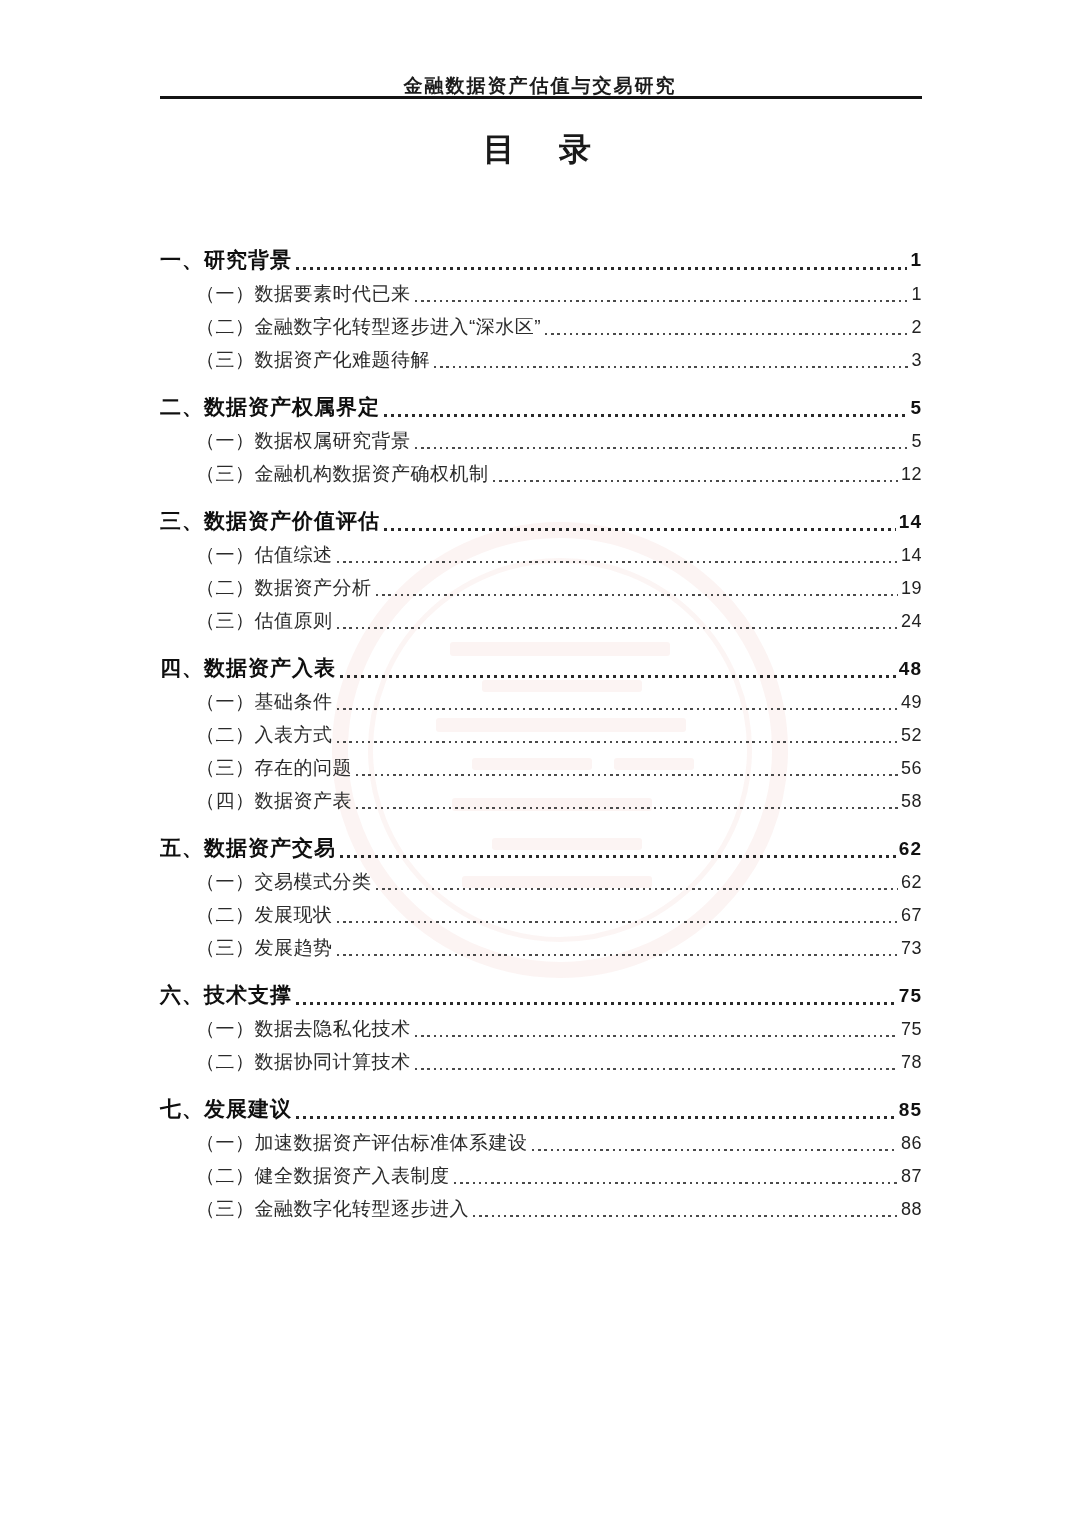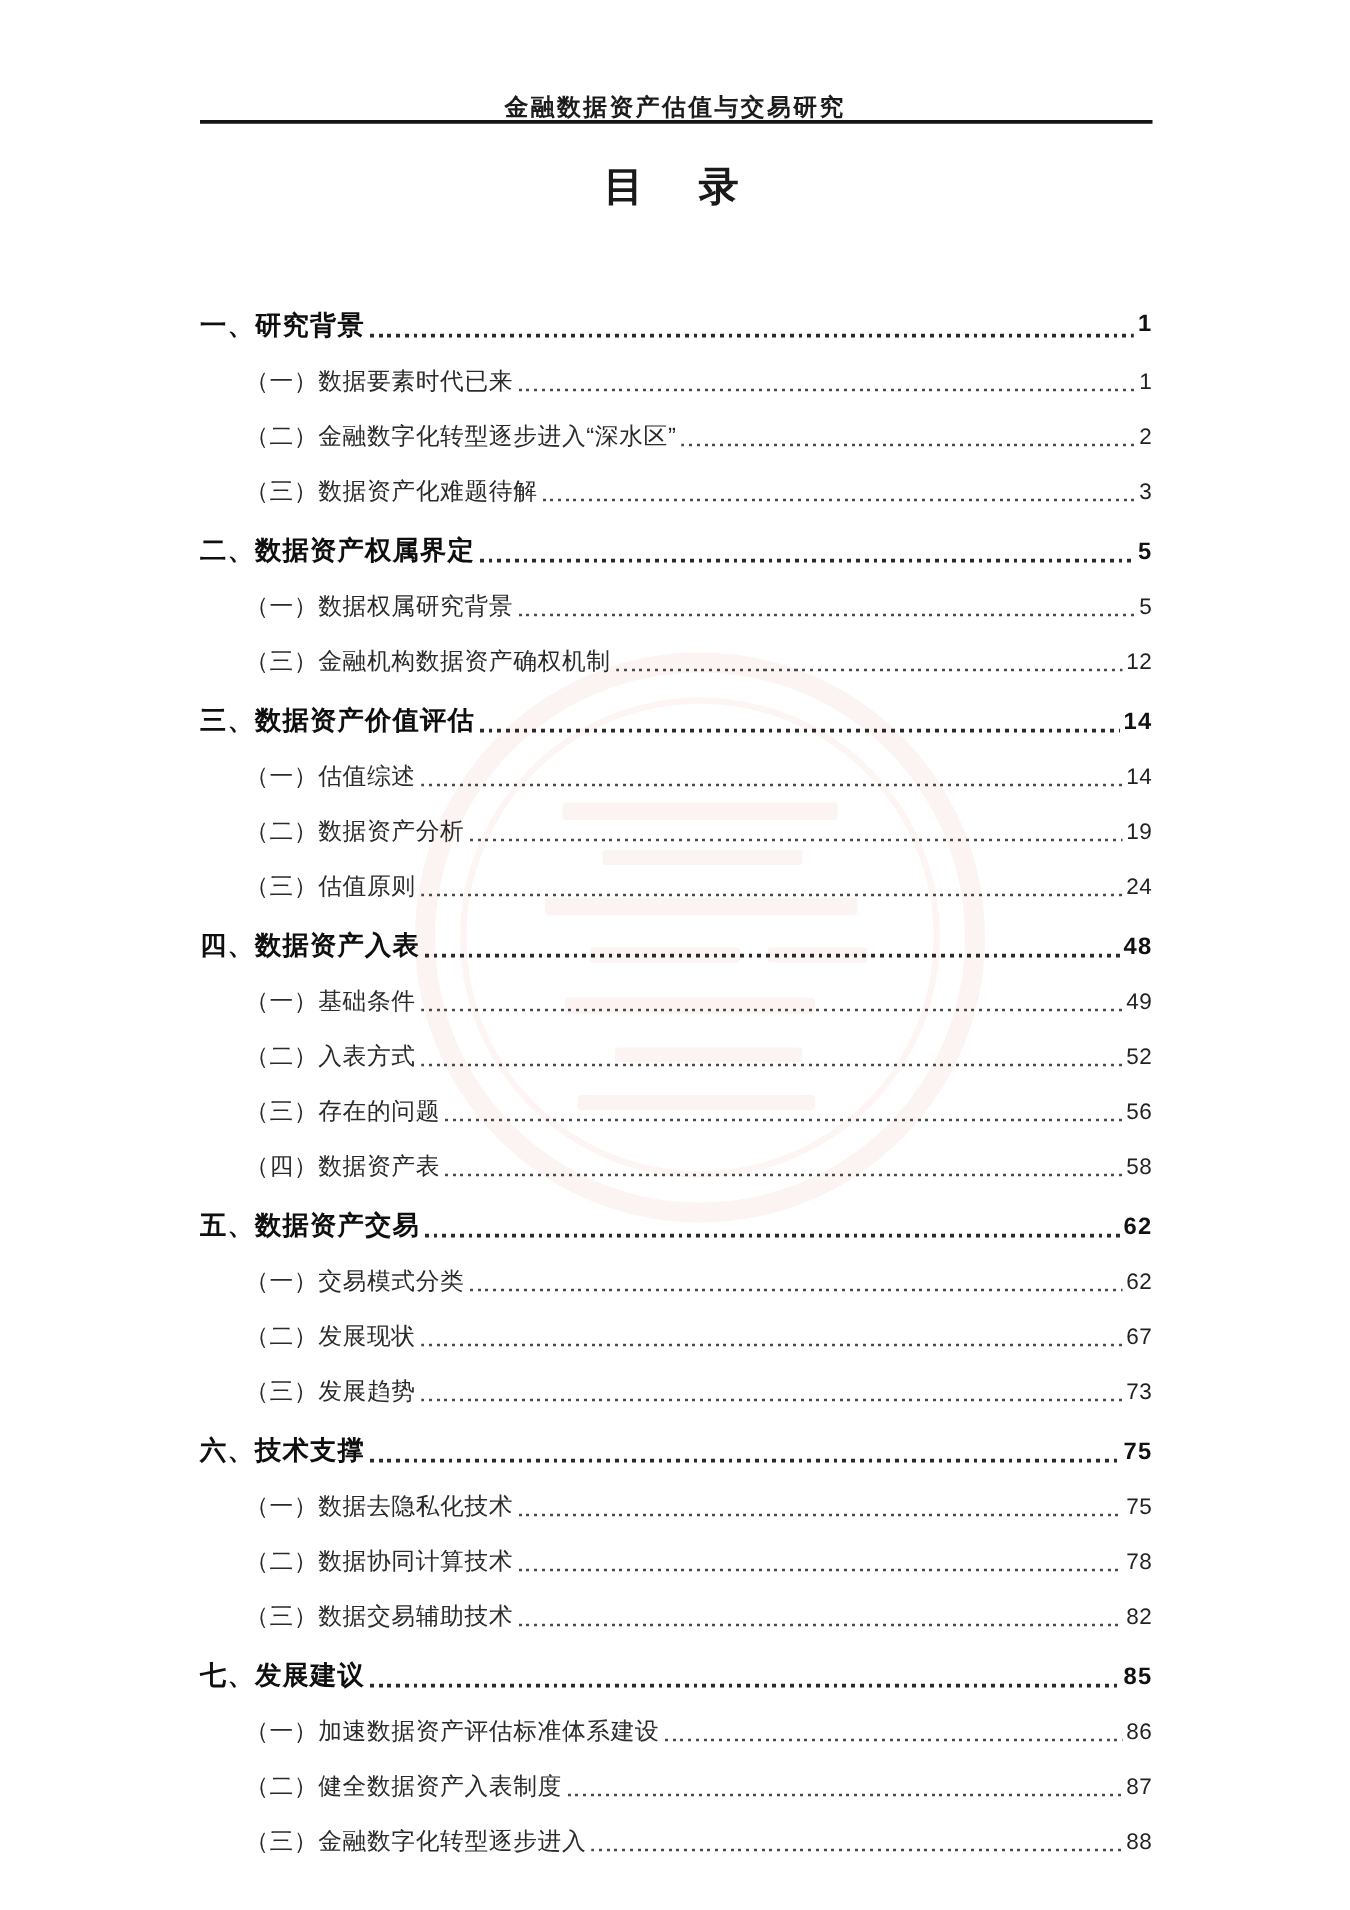--- a/index.html
+++ b/index.html
@@ -79,21 +79,21 @@
   .row { display: flex; align-items: baseline; }
   .section-row {
     margin-top: 20px;
     font-size: 21px;
     font-weight: 700;
     color: #0f0f0f;
     letter-spacing: 1px;
   }
   .section-row:first-child { margin-top: 0; align-items: center; }
   .item-row {
-    margin-top: 18px;
+    margin-top: 7px;
     padding-left: 36px;
     font-size: 19px;
     font-weight: 400;
     color: #2b2b2b;
     letter-spacing: 0.5px;
   }
   .leader {
     flex: 1;
     align-self: flex-end;
     height: 2.4px;
@@ -246,25 +246,20 @@
       <div class="row item-row">
         <span class="label">（一）数据去隐私化技术</span>
         <span class="leader"></span>
         <span class="pnum">75</span>
       </div>
       <div class="row item-row">
         <span class="label">（二）数据协同计算技术</span>
         <span class="leader"></span>
         <span class="pnum">78</span>
       </div>
-      <div class="row item-row">
-        <span class="label">（三）数据交易辅助技术</span>
-        <span class="leader"></span>
-        <span class="pnum">82</span>
-      </div>
       <div class="row section-row">
         <span class="label">七、发展建议</span>
         <span class="leader"></span>
         <span class="pnum">85</span>
       </div>
       <div class="row item-row">
         <span class="label">（一）加速数据资产评估标准体系建设</span>
         <span class="leader"></span>
         <span class="pnum">86</span>
       </div>

